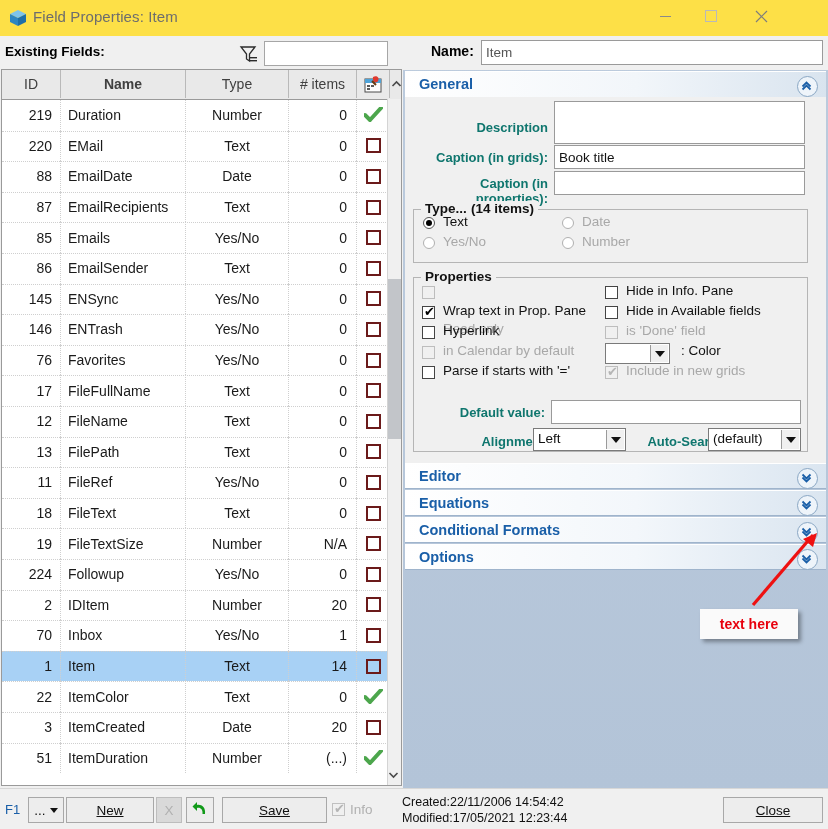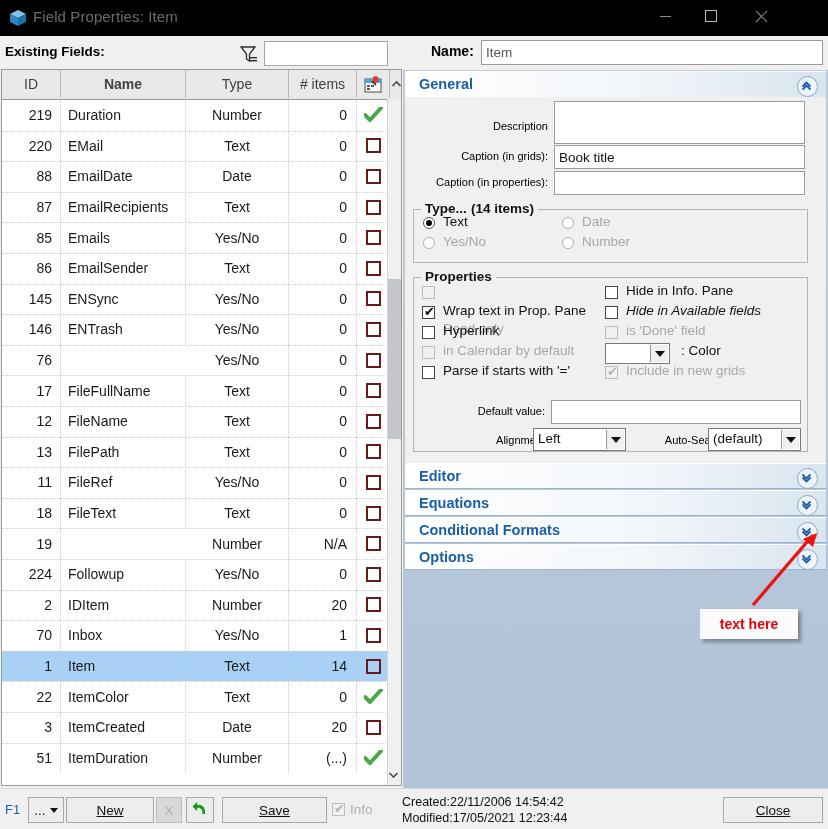--- a/index.html
+++ b/index.html
@@ -5,21 +5,21 @@
   html,body{margin:0;padding:0;}
   body{
     width:828px;height:829px;overflow:hidden;
     font-family:"Liberation Sans", sans-serif;
     background:#f0f0f0;
     -webkit-font-smoothing:none;
   }
   .app{position:relative;width:828px;height:829px;background:#f0f0f0;}
 
   
-  .titlebar{position:absolute;left:0;top:0;width:828px;height:36px;background:#000000;}
+  .titlebar{position:absolute;left:0;top:0;width:828px;height:36px;background:#fde047;}
   .title-icon{position:absolute;left:9px;top:9px;width:18px;height:18px;}
   .title-text{position:absolute;left:33px;top:8px;font-size:15px;color:#6d6d6d;
     font-family:"Liberation Sans",sans-serif;letter-spacing:.1px;}
   .wbtn{position:absolute;top:0;width:46px;height:32px;cursor:default;}
   .wbtn .glyph{position:absolute;left:0;top:0;width:46px;height:32px;
     display:flex;align-items:center;justify-content:center;color:#8a8a8a;font-size:13px;}
   .wmin{right:140px;}
   .wmax{right:94px;}
   .wclose{right:44px;}
   .wmin .glyph:before{content:"";display:block;width:11px;height:1px;background:#8a8a8a;}
@@ -78,21 +78,21 @@
 
   .sect-head{position:absolute;left:2px;width:421px;height:27px;
     background:linear-gradient(to right,#ffffff 0%,#f2f6fa 55%,#d9e4ef 100%);
     border-top:1px solid #ffffff;border-bottom:1px solid #9fb4cc;box-sizing:border-box;}
   .sect-head .st{position:absolute;left:14px;top:4px;font-size:14.5px;font-weight:bold;color:#1a5fa8;}
   .chev{position:absolute;right:8px;top:4px;width:19px;height:19px;border-radius:50%;
     background:#eef4fa;border:1px solid #8aa7c4;}
   .chev svg{position:absolute;left:2px;top:2px;}
 
   .gen-body{position:absolute;left:2px;top:61px;width:421px;height:390px;background:#f0f0f0;}
-  .lbl{position:absolute;font-size:11px;color:#000000;text-align:right;font-family:"Liberation Sans",sans-serif;}
+  .lbl{position:absolute;font-size:13px;color:#0f766e;text-align:right;font-family:"Liberation Sans",sans-serif;font-weight:bold;}
   .fld{position:absolute;background:#fff;border:1px solid #9a9a9a;box-sizing:border-box;
     font-size:13.5px;padding:2px 4px;color:#111;outline:none;font-family:"Liberation Sans",sans-serif;}
 
   .group{position:absolute;border:1px solid #b5b5b5;box-sizing:border-box;background:transparent;}
   .group-title{position:absolute;background:#f0f0f0;padding:0 4px;font-size:13.5px;font-weight:bold;color:#111;}
   .rb{position:absolute;width:12px;height:12px;border-radius:50%;border:1px solid #555;background:#fff;box-sizing:border-box;}
   .rb.on:after{content:"";position:absolute;left:2px;top:2px;width:6px;height:6px;border-radius:50%;background:#000;}
   .rb.dim{border-color:#b0b0b0;}
   .rtxt{position:absolute;font-size:13.5px;color:#111;}
   .rtxt.dim{color:#a8a8a8;}
@@ -286,20 +286,21 @@
             <div class="cell c-name">ENTrash</div>
             <div class="cell c-type">Yes/No</div>
             <div class="cell c-items">0</div>
             <div class="cell c-chk">
               <span class="box"></span>
             </div>
           </div>
           <div class="row" style="top: 244.8px;">
             <div class="sep"></div>
             <div class="cell c-id">76</div>
+            <div class="cell c-name">Favorites</div>
             <div class="cell c-type">Yes/No</div>
             <div class="cell c-items">0</div>
             <div class="cell c-chk">
               <span class="box"></span>
             </div>
           </div>
           <div class="row" style="top: 275.4px;">
             <div class="sep"></div>
             <div class="cell c-id">17</div>
             <div class="cell c-name">FileFullName</div>
@@ -345,20 +346,21 @@
             <div class="cell c-name">FileText</div>
             <div class="cell c-type">Text</div>
             <div class="cell c-items">0</div>
             <div class="cell c-chk">
               <span class="box"></span>
             </div>
           </div>
           <div class="row" style="top: 428.4px;">
             <div class="sep"></div>
             <div class="cell c-id">19</div>
+            <div class="cell c-name">FileTextSize</div>
             <div class="cell c-type">Number</div>
             <div class="cell c-items">N/A</div>
             <div class="cell c-chk">
               <span class="box"></span>
             </div>
           </div>
           <div class="row" style="top: 459px;">
             <div class="sep"></div>
             <div class="cell c-id">224</div>
             <div class="cell c-name">Followup</div>
@@ -498,21 +500,21 @@
       <div class="cb" style="left:17px;top:229px;"></div>
       <div class="ctxt" style="left:38px;top:226px;">Hyperlink</div>
       <div class="cb dim" style="left:17px;top:249px;"></div>
       <div class="ctxt dim" style="left:38px;top:246px;">in Calendar by default</div>
       <div class="cb" style="left:17px;top:269px;"></div>
       <div class="ctxt" style="left:38px;top:266px;">Parse if starts with '='</div>
 
       <div class="cb" style="left:200px;top:189px;"></div>
       <div class="ctxt" style="left:221px;top:186px;">Hide in Info. Pane</div>
       <div class="cb" style="left:200px;top:209px;"></div>
-      <div class="ctxt" style="left:221px;top:206px;font-style:italic;">Hide in Available fields</div>
+      <div class="ctxt" style="left:221px;top:206px;">Hide in Available fields</div>
       <div class="cb dim" style="left:200px;top:229px;"></div>
       <div class="ctxt dim" style="left:221px;top:226px;">is 'Done' field</div>
 
       <div class="combo" style="left:200px;top:246px;width:65px;height:21px;">
         <div class="cv"></div>
         <div class="ar"></div>
       </div>
       <div class="ctxt" style="left:276px;top:246px;">: Color</div>
 
       <div class="cb dim" style="left:200px;top:269px;">

